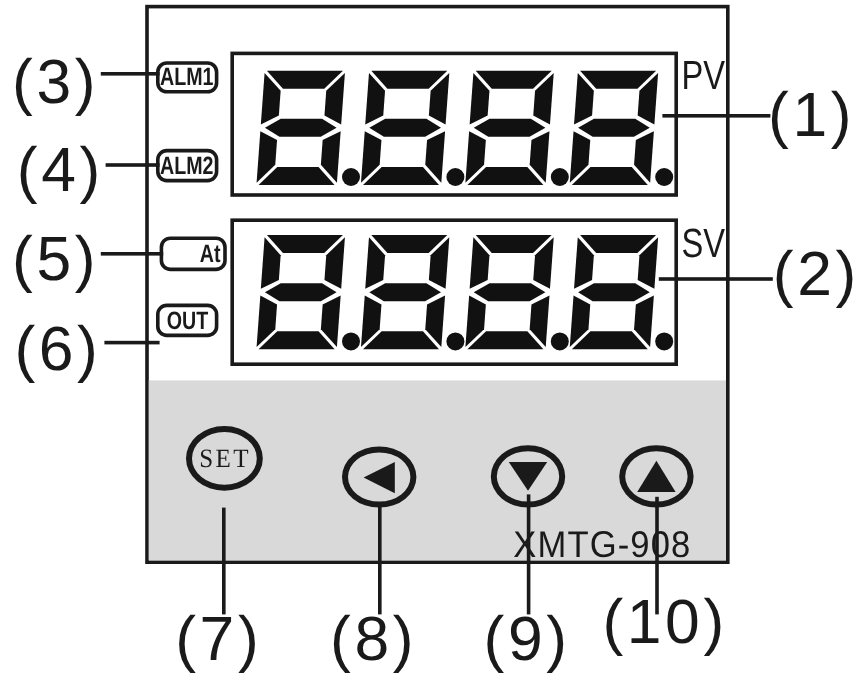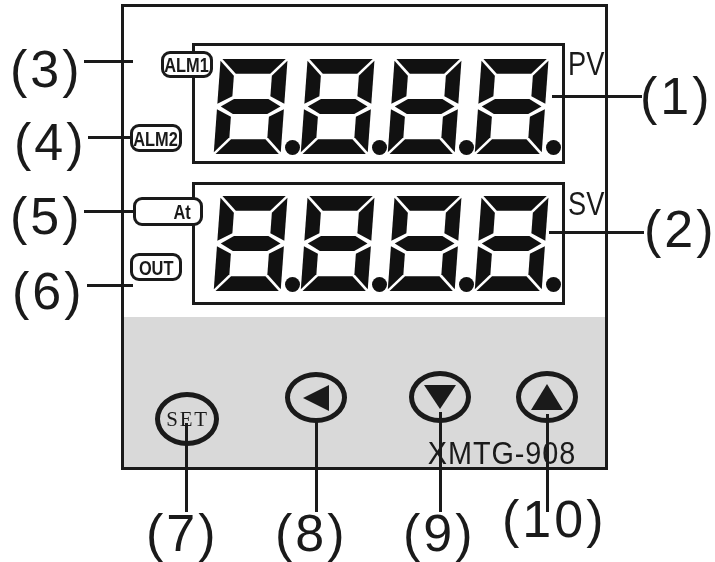--- a/index.html
+++ b/index.html
@@ -39,35 +39,35 @@
     position:absolute; font-size:34px; line-height:1; font-weight:normal;
     transform:scaleX(0.8); transform-origin:left top; letter-spacing:0;
   }
   .pv-tag { left:568px; top:46px; }
   .sv-tag { left:568px; top:186px; }
   
   .ind {
     position:absolute; border:3px solid var(--line,#1a1a1a); border-radius:9px;
     background:#ffffff; display:flex; align-items:center; justify-content:center;
   }
-  .ind-alm1 { left:130px; top:51px;  width:52px; height:27px;margin-left:31px; }
+  .ind-alm1 { left:130px; top:51px;  width:52px; height:27px; }
   .ind-alm2 { left:130px; top:124px; width:52px; height:28px; }
-  .ind-at   { left:133px; top:197px; width:70px; height:29px;padding-left:28px; }
+  .ind-at   { left:133px; top:197px; width:56px; height:29px;padding-left:28px; }
   .ind-out  { left:130px; top:253px; width:52px; height:28px; }
   .ind-text {
     font-size:21px; line-height:1; font-weight:bold;
     transform:scaleX(0.78); transform-origin:center; white-space:nowrap;
   }
   
   .btn {
     position:absolute; border:5px solid var(--line,#1a1a1a); border-radius:50%;
     background:transparent; display:flex; align-items:center; justify-content:center;
     padding:0; cursor:pointer;
   }
-  .btn-set  { left:155px; top:392px; width:64px; height:54px; }
+  .btn-set  { left:155px; top:355px; width:64px; height:54px; }
   .btn-left { left:285px; top:372px; width:62px; height:51px; }
   .btn-down { left:409px; top:371px; width:62px; height:52px; }
   .btn-up   { left:516px; top:371px; width:62px; height:52px; }
   .set-text {
     font-family:"Liberation Serif", serif; font-size:22px; line-height:1;
     letter-spacing:2px; margin-left:2px; transform:scaleX(0.95);
   }
   .tri { display:block; fill:var(--line,#1a1a1a); }
   
   .model {

